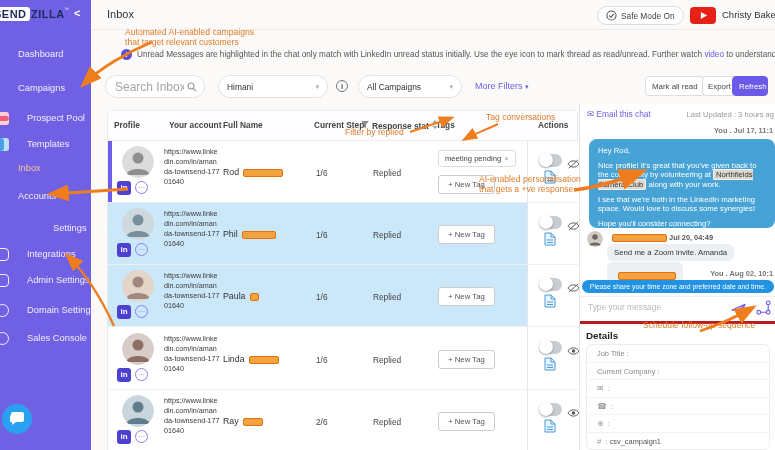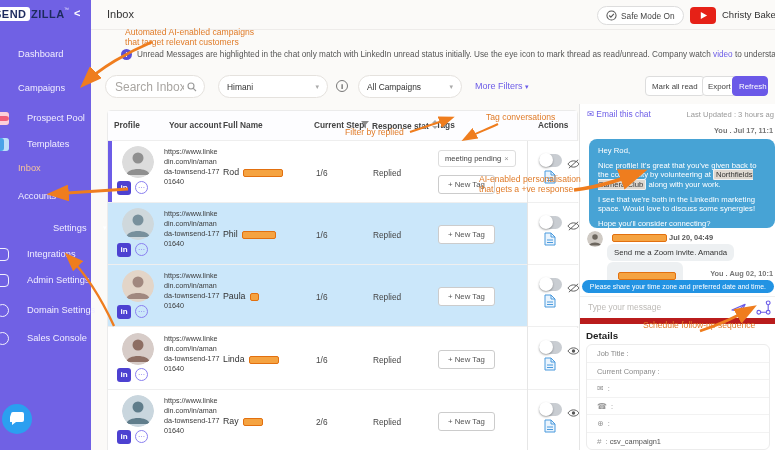--- a/index.html
+++ b/index.html
@@ -111,21 +111,21 @@
     color:#fff; font-size:7.7px; line-height:1.25; padding:7px 9px; overflow:hidden; }
   #bubble-main p { margin-bottom:5px; }
   .hl-box { background:#ded8d0; color:#333; border:1px solid #f2f2f2; border-radius:2px; padding:0 2px; }
   #recv-avatar { position:absolute; left:7px; top:127px; width:16px; height:16px; border-radius:50%; overflow:hidden; }
   #recv-head { position:absolute; left:28px; top:129px; font-size:7.4px; color:#555; font-weight:bold; white-space:nowrap; }
   #recv-b1 { position:absolute; left:27px; top:140px; background:#edf0f2; border-radius:6px; font-size:7.8px; color:#333;
     padding:4px 7px; white-space:nowrap; }
   #recv-b2 { position:absolute; left:27px; top:158px; background:#edf0f2; border-radius:6px; padding:4px 7px; }
   #reply-pill { position:absolute; right:1px; top:176px; background:#2293e3; border-radius:10px; color:#fff;
     font-size:6.9px; padding:3px 8px; white-space:nowrap; }
-  #input-row { position:absolute; left:0; top:192px; width:100%; height:28px; border-top:1px solid #f0f0f0; border-bottom:6px solid #b91c1c; }
+  #input-row { position:absolute; left:0; top:192px; width:100%; height:28px; border-top:1px solid #f0f0f0; border-bottom:3px solid #b91c1c; }
   #msg-input { position:absolute; left:8px; top:5px; width:130px; border:none; outline:none; font-size:8.4px; color:#333; background:transparent; }
   #msg-input::placeholder { color:#bdbab6; }
   #send-icon { position:absolute; left:151px; top:6px; cursor:pointer; }
   #seq-icon { position:absolute; left:176px; top:3px; cursor:pointer; }
   #details-title { position:absolute; left:6px; top:226px; font-size:9.8px; font-weight:bold; color:#222; }
   #details-card { position:absolute; left:6px; top:240px; width:184px; height:106px; border:1px solid #ececec; border-radius:6px; background:#fff; overflow:hidden; }
   .d-row { height:17.6px; border-bottom:1px solid #f2f2f2; font-size:7.4px; color:#8a8a8a; line-height:17.6px; padding-left:10px; white-space:nowrap; }
   .d-row .ic { color:#999; font-size:8px; margin-right:2px; }
   .d-row .val { color:#555; }
 
@@ -206,21 +206,21 @@
     <div id="yt-btn">
       <svg width="9" height="9" viewBox="0 0 10 10">
         <path d="M2 1 L9 5 L2 9 Z" fill="#fff"></path>
       </svg>
     </div>
     <div id="user-name">Christy Baker</div>
   </header>
 
   <div id="notice">
     <span class="info-dot">i</span>
-    <span class="notice-text"><span>Unread Messages are highlighted in the chat only match with LinkedIn unread status initially. Use the eye icon to mark thread as read/unread. Company watch </span><a>video</a><span> to understand how to best use inbox.</span></span>
+    <span class="notice-text"><span>Unread Messages are highlighted in the chat only match with LinkedIn unread status initially. Use the eye icon to mark thread as read/unread. Further watch </span><a>video</a><span> to understand how to best use inbox.</span></span>
   </div>
 
   <div id="toolbar">
     <div class="inputbox" id="search-box">
       <input placeholder="Search Inbox" style="">
       <svg width="10" height="10" viewBox="0 0 10 10">
         <circle cx="4" cy="4" r="3" fill="none" stroke="#999" stroke-width="1.1"></circle>
         <line x1="6.3" y1="6.3" x2="9" y2="9" stroke="#999" stroke-width="1.1"></line>
       </svg>
     </div>

